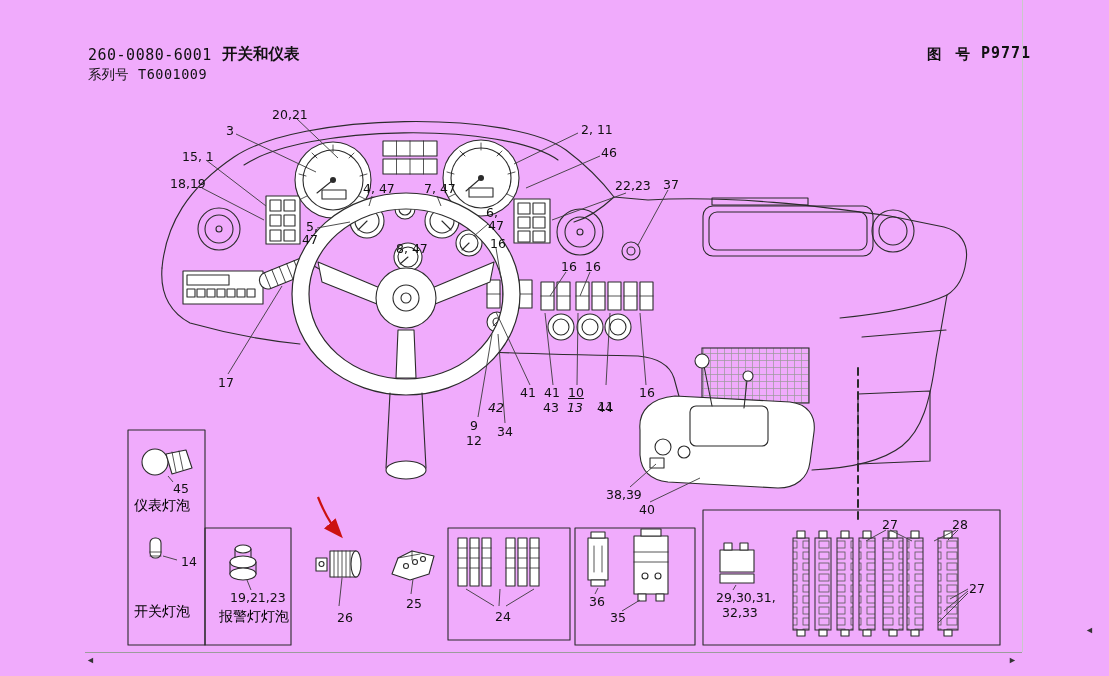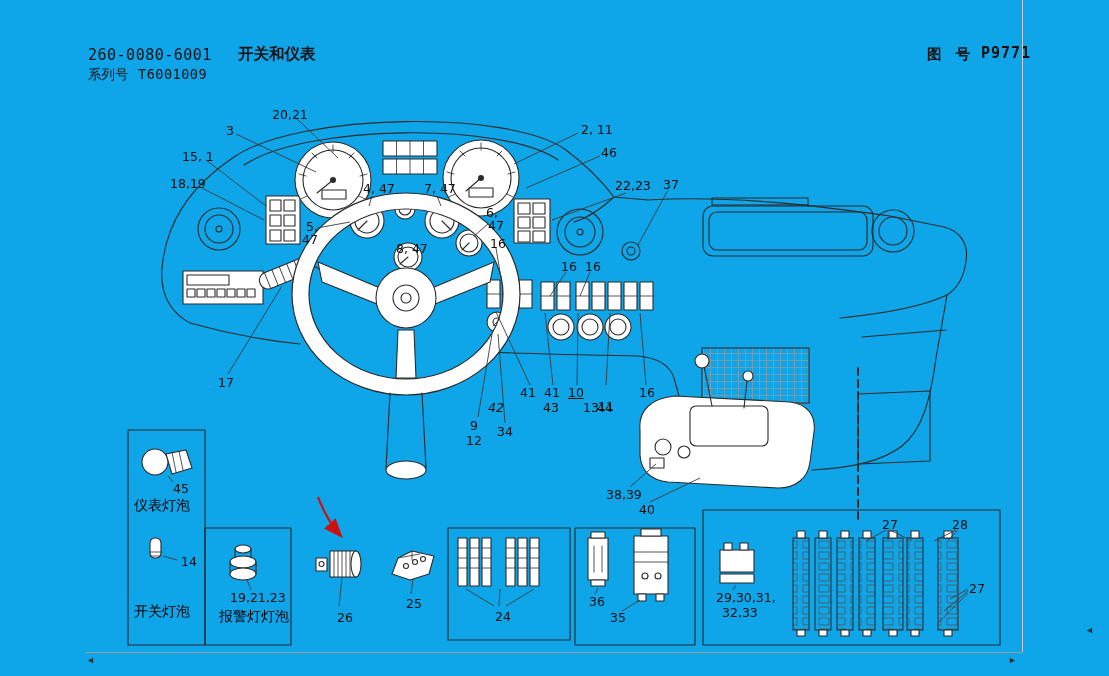--- a/index.html
+++ b/index.html
@@ -1,29 +1,29 @@
 <!DOCTYPE html>
 <html style="--accent: #cc1111;"><head>
 <meta charset="utf-8">
 <style>
   * { margin:0; padding:0; box-sizing:border-box; }
   html,body { width:1109px; height:676px; background:#ffffff; overflow:hidden; }
   body { font-family:"Liberation Sans","DejaVu Sans",sans-serif; color:#111; position:relative; }
-  .page { position:absolute; inset:0; background:#0ea5e9; }
+  .page { position:absolute; inset:0; background:#f0abfc; }
 
   svg.canvas { position:absolute; left:0; top:0; }
   .ln { fill:none; stroke:#2b2b2b; stroke-width:1.1; stroke-linecap:round; stroke-linejoin:round; }
   .wf { fill:#ffffff; stroke:#2b2b2b; stroke-width:1.1; stroke-linejoin:round; }
   .ld { fill:none; stroke:#3a3a3a; stroke-width:0.9; }
   .thin { stroke-width:0.8; }
 
   
   .hdr-span { position:absolute; white-space:nowrap; }
   #doc-number   { left:88px;  top:46px; font-family:"DejaVu Sans Mono",monospace; font-size:15px; letter-spacing:.5px; }
-  #page-title   { left:222px; top:44px; font-size:15.5px; font-weight:bold;margin-left:16px; }
+  #page-title   { left:222px; top:44px; font-size:15.5px; font-weight:bold; }
   #figure-label { left:927px; top:45px; font-size:14.5px; font-weight:bold; letter-spacing:5px; }
   #figure-number{ left:981px; top:44px; font-family:"DejaVu Sans Mono",monospace; font-size:15px; font-weight:bold; letter-spacing:1px; }
   #series-label { left:88px;  top:66px; font-size:13.5px; }
   #series-number{ left:138px; top:66px; font-family:"DejaVu Sans Mono",monospace; font-size:13.5px; letter-spacing:.5px; }
 
   
   .callout { position:absolute; font-family:"DejaVu Sans",sans-serif; font-size:12.5px; color:#101010; white-space:nowrap; line-height:1; }
   .cn-caption { position:absolute; font-family:"DejaVu Sans",sans-serif; font-size:14px; color:#000; white-space:nowrap; line-height:1; }
 
   
@@ -377,21 +377,21 @@
       <div class="callout" style="left: 396px; top: 243px; text-align: right;">8, 47</div>
       <div class="callout" style="left: 490px; top: 238px;">16</div>
       <div class="callout" style="left: 561px; top: 261px;">16</div>
       <div class="callout" style="left: 585px; top: 261px;">16</div>
       <div class="callout" style="left: 218px; top: 377px;">17</div>
       <div class="callout" style="left: 520px; top: 387px;">41</div>
       <div class="callout" style="left: 488px; top: 402px; font-style: italic;">42</div>
       <div class="callout" style="left: 544px; top: 387px;">41</div>
       <div class="callout" style="left: 543px; top: 402px;">43</div>
       <div class="callout" style="left: 568px; top: 387px; text-decoration: underline;">10</div>
-      <div class="callout" style="left: 583px; top: 402px;">13</div>
+      <div class="callout" style="left: 567px; top: 402px; font-style: italic;">13</div>
       <div class="callout" style="left: 598px; top: 401px;">11</div>
       <div class="callout" style="left: 597px; top: 402px;">44</div>
       <div class="callout" style="left: 639px; top: 387px;">16</div>
       <div class="callout" style="left: 470px; top: 420px;">9</div>
       <div class="callout" style="left: 466px; top: 435px;">12</div>
       <div class="callout" style="left: 497px; top: 426px;">34</div>
       <div class="callout" style="left: 606px; top: 489px;">38,39</div>
       <div class="callout" style="left: 639px; top: 504px;">40</div>
       <div class="callout" style="left: 173px; top: 483px;">45</div>
       <div class="callout" style="left: 181px; top: 556px;">14</div>

